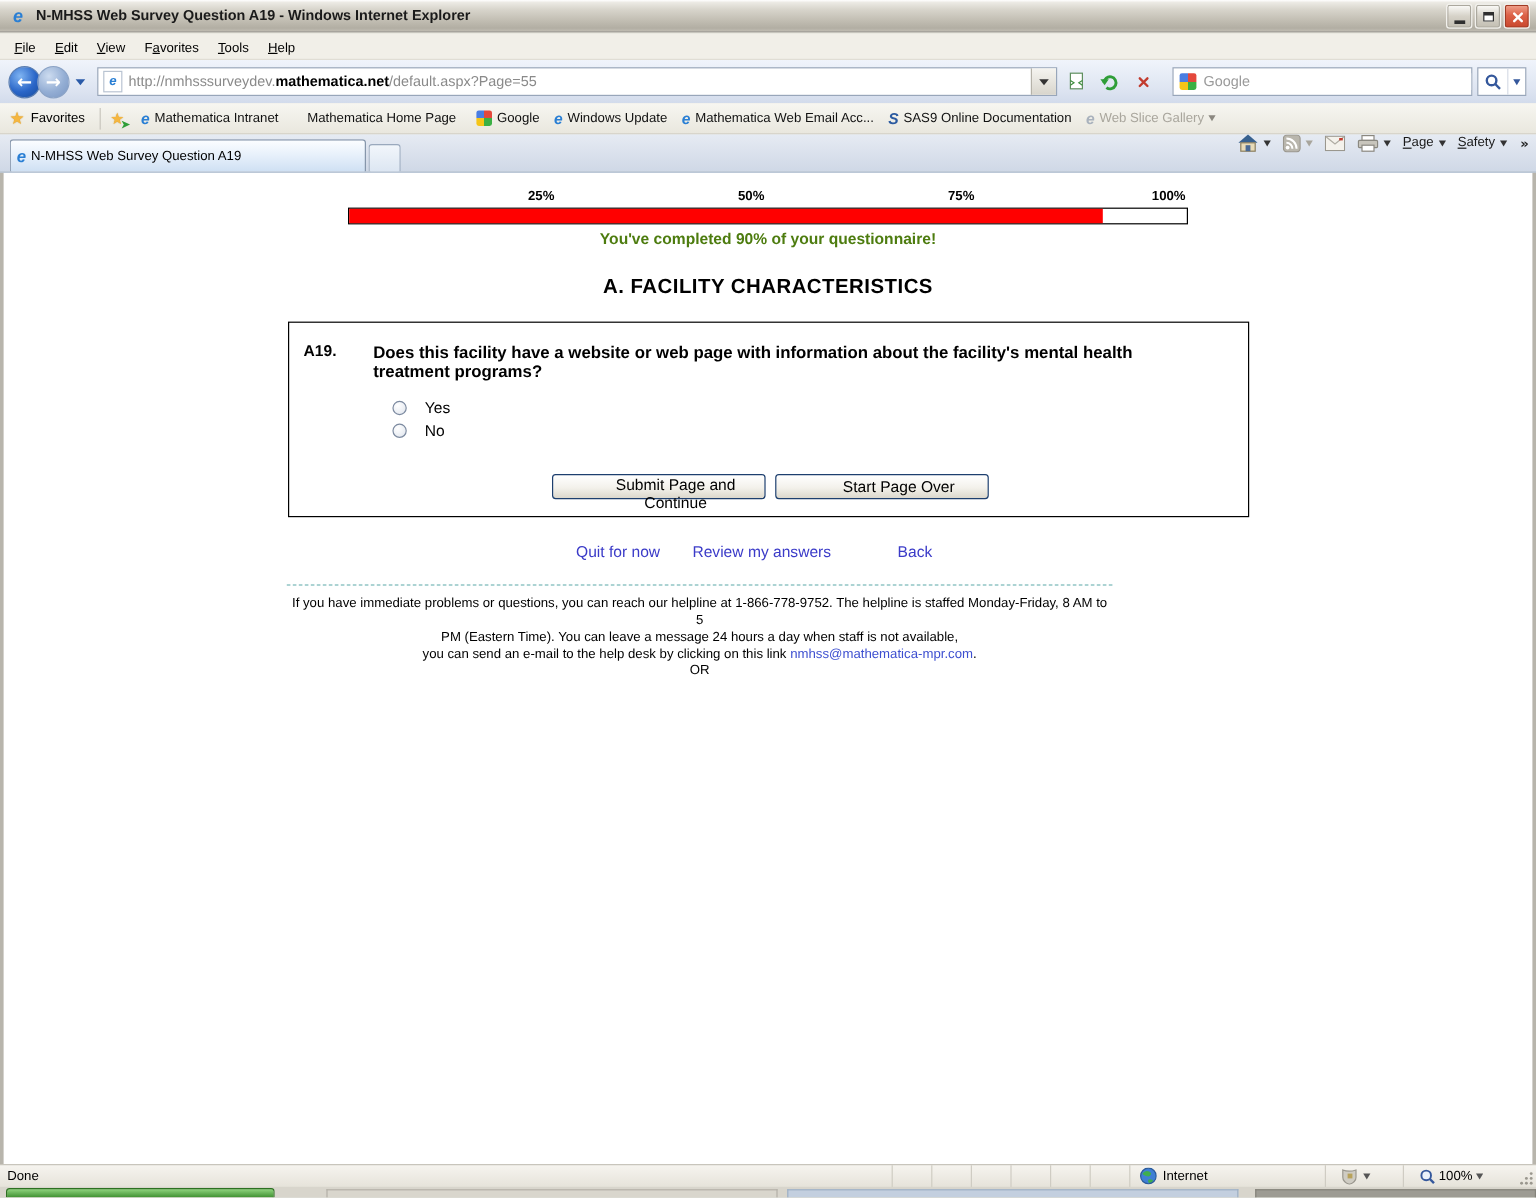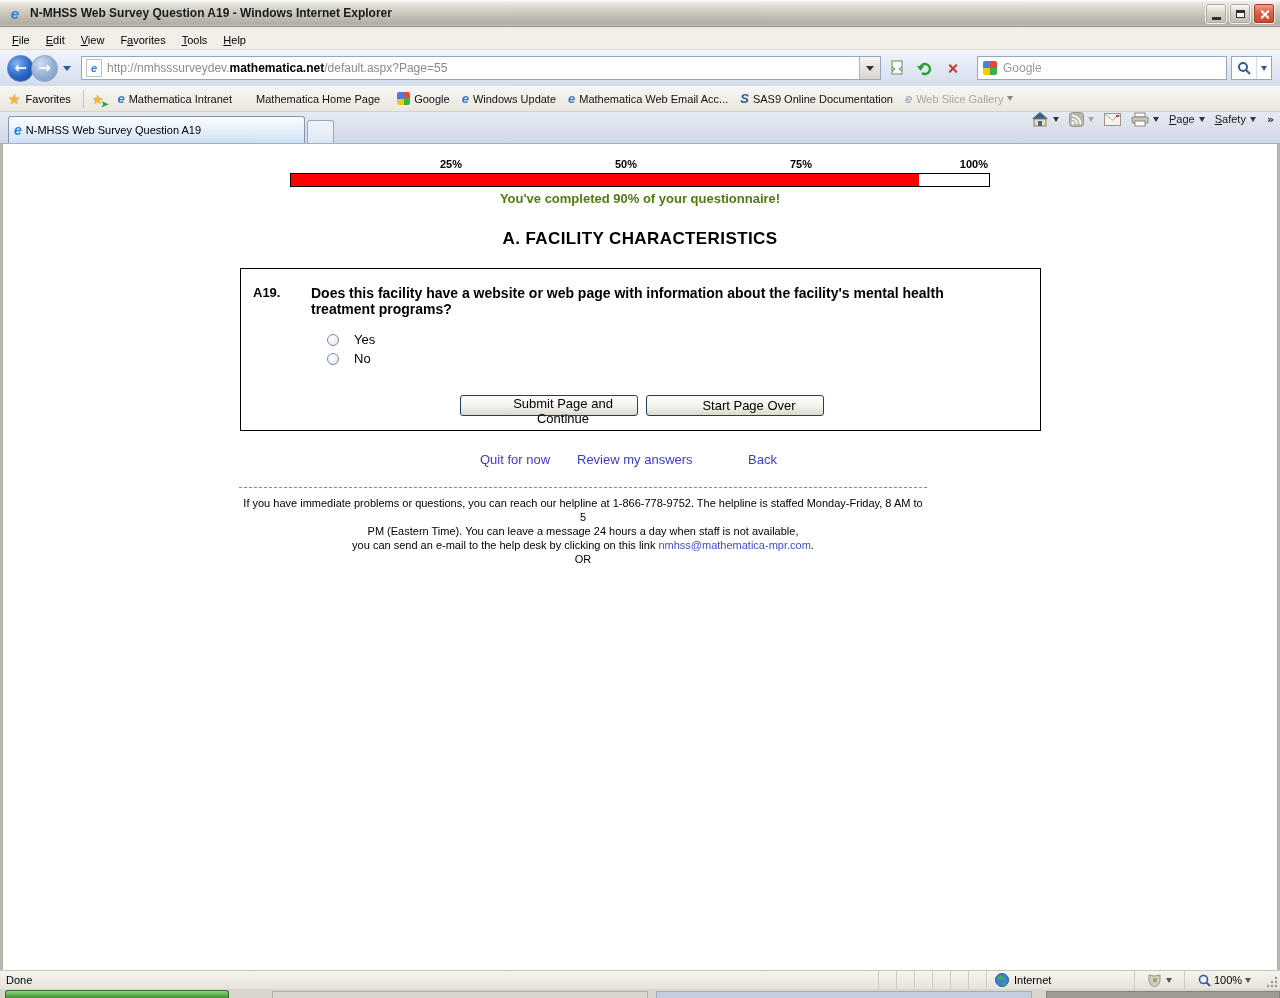--- a/index.html
+++ b/index.html
@@ -112,21 +112,21 @@
     background:linear-gradient(180deg,#ffffff,#f3f1eb 55%,#dcd8cc); font-family:"Liberation Sans",sans-serif;padding-left:28px; }
   .links { position:relative; height:16px; margin-top:21px; font-size:13px; }
   .links span { position:absolute; color:#3b3bc8; cursor:pointer; }
   .link-1{left:477px;} .link-2{left:574px;text-align:center;} .link-3{left:745px;}
   .footer { margin:19px 0 0 236px; width:688px; border-top:1px dashed #5aa7a7; padding-top:8px;
     font-size:11px; line-height:14px; text-align:center; color:#000; }
   .footer .email { color:#3d4fd0; cursor:pointer; }
 
   
   .statusbar { position:absolute; left:0; top:970px; width:1280px; height:19px;
-    background:linear-gradient(180deg,#f6f4ef,#e6e3da); border-top:1px solid #c8c5bc; display:flex; align-items:center; font-size:11px; }
+    background:linear-gradient(180deg,#f6f4ef,#e6e3da); border-top:1px solid #c8c5bc; display:flex; align-items:center; font-size:11px;gap:15px; }
   .status-done { padding-left:6px; }
   .status-spacer { flex:1; }
   .status-cell { height:19px; border-left:1px solid #cfccc3; display:flex; align-items:center; justify-content:center; }
   .seg { width:18px; }
   .cell-internet { width:148px; justify-content:flex-start; padding-left:8px; gap:5px; }
   .cell-shield { width:50px; gap:4px; }
   .cell-zoom { width:80px; gap:3px; }
   .status-cell .caret { border-top-color:#555; border-left-width:3px; border-right-width:3px; }
   .grip { width:16px; height:19px; }
 

